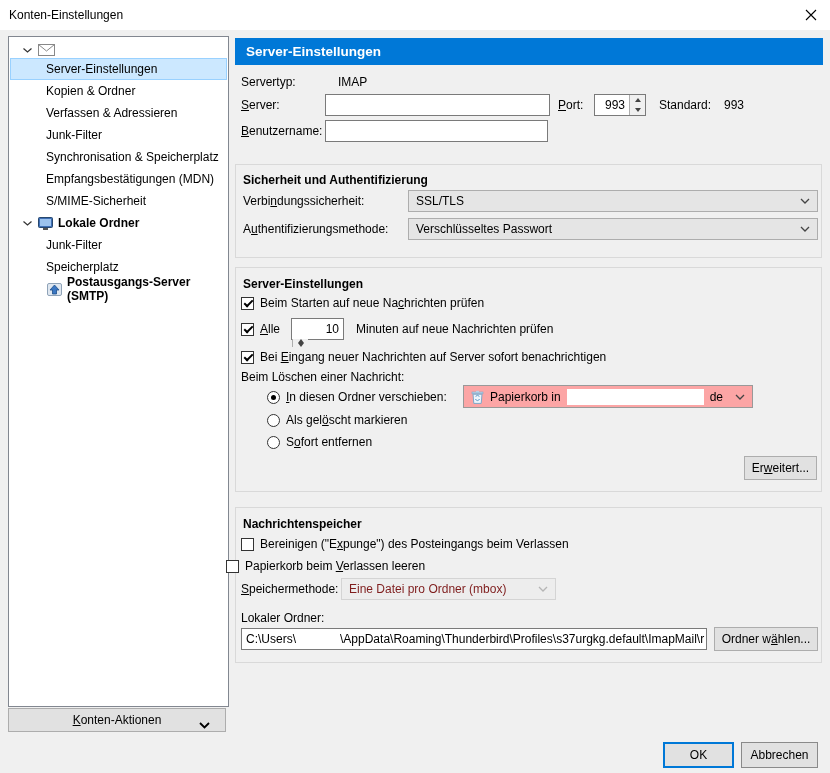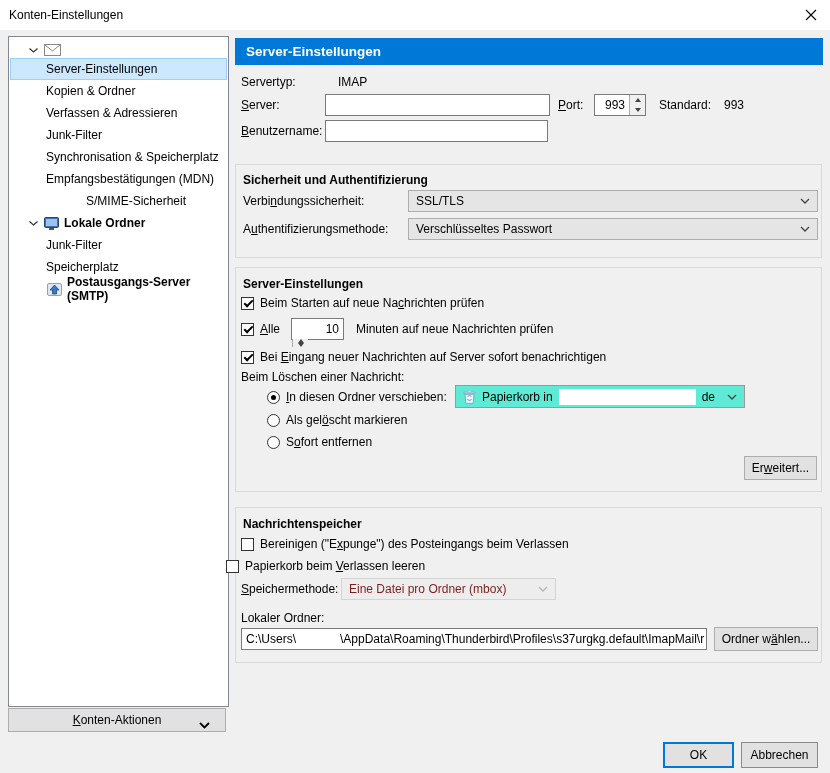--- a/index.html
+++ b/index.html
@@ -11,42 +11,42 @@
   .titlebar{position:absolute;left:0;top:0;width:830px;height:30px;background:#ffffff;}
   .title{position:absolute;left:9px;top:8px;}
   .closebtn{position:absolute;right:9px;top:6px;width:20px;height:18px;display:flex;align-items:center;justify-content:center;cursor:default;}
 
   
   .sidebar{position:absolute;left:8px;top:36px;width:221px;height:671px;background:#fff;border:1px solid #828790;box-sizing:border-box;}
   .tree-row{position:absolute;left:1px;right:1px;height:22px;display:flex;align-items:center;box-sizing:border-box;border:1px solid transparent;}
   .tree-row.on{background:#cce8ff;border:1px solid #99d1ff;}
   .tree-row .ic{display:inline-flex;margin-right:5px;}
   .ind1{padding-left:35px;}
-  .ind0{padding-left:18px;text-align:right;}
+  .ind0{padding-left:12px;text-align:right;}
   .indsmtp{padding-left:21px;}
   .b{font-weight:bold;}
   .chev{display:inline-flex;margin-right:6px;}
 
   
   .btn{background:#e1e1e1;border:1px solid #adadad;box-sizing:border-box;display:flex;align-items:center;justify-content:center;font:inherit;}
   .btn.default{border:2px solid #0078d7;}
   .kbtn{position:absolute;left:8px;top:708px;width:218px;height:24px;}
   .kbtn .kchev{position:absolute;right:15px;top:9px;}
 
   
   .hdr{position:absolute;left:235px;top:38px;width:588px;height:27px;background:#0078d7;color:#fff;
        font-weight:bold;font-size:13.5px;display:flex;align-items:center;padding-left:11px;box-sizing:border-box;}
   .lbl{position:absolute;height:22px;display:flex;align-items:center;white-space:nowrap;}
   .txt{position:absolute;height:22px;box-sizing:border-box;background:#fff;border:1px solid #7a7a7a;
        font:inherit;padding:10px 4px;display:flex;align-items:center;white-space:nowrap;overflow:hidden;}
   .group{position:absolute;border:1px solid #d9d9d9;box-sizing:border-box;}
   .combo{position:absolute;height:22px;box-sizing:border-box;background:#e5e5e5;border:1px solid #adadad;
          display:flex;align-items:center;padding:0 7px;white-space:nowrap;}
   .combo .cchev{margin-left:auto;display:inline-flex;}
-  .combo.light{background:#5eead4;border-color:#999;}
+  .combo.light{background:#fca5a5;border-color:#999;margin-left:8px;}
   .combo.disabled{background:#ededed;color:#7f1d1d;border-color:#d4d4d4;}
   .gapfill{flex:1;height:16px;background:#fff;margin:0 6px;}
 
   
   .spin{position:absolute;height:22px;box-sizing:border-box;background:#fff;border:1px solid #7a7a7a;display:flex;}
   .spin .val{flex:1;text-align:right;padding:0 4px;line-height:20px;}
   .spin .arrows{width:15px;border-left:1px solid #adadad;display:flex;flex-direction:column;background:#f0f0f0;}
   .spin .acell{flex:1;display:flex;align-items:center;justify-content:center;}
   .tri-up{width:0;height:0;border-left:3px solid transparent;border-right:3px solid transparent;border-bottom:4px solid #444;}
   .tri-dn{width:0;height:0;border-left:3px solid transparent;border-right:3px solid transparent;border-top:4px solid #444;}
@@ -102,21 +102,21 @@
     </div>
     <div class="tree-row ind1" style="top:87px;">
       <span>Junk-Filter</span>
     </div>
     <div class="tree-row ind1" style="top:109px;">
       <span>Synchronisation &amp; Speicherplatz</span>
     </div>
     <div class="tree-row ind1" style="top:131px;">
       <span>Empfangsbestätigungen (MDN)</span>
     </div>
-    <div class="tree-row ind1" style="top:153px;justify-content:center;">
+    <div class="tree-row ind1" style="top:153px;">
       <span>S/MIME-Sicherheit</span>
     </div>
     <div class="tree-row ind0" style="top:175px;">
       <span class="chev">
           <svg width="9" height="5" viewBox="0 0 9 5">
             <path d="M0.5 0.5 L4.5 4 L8.5 0.5" fill="none" stroke="#333" stroke-width="1.2"></path>
           </svg>
         </span>
       <span class="ic">
           <svg width="15" height="13" viewBox="0 0 15 13">

